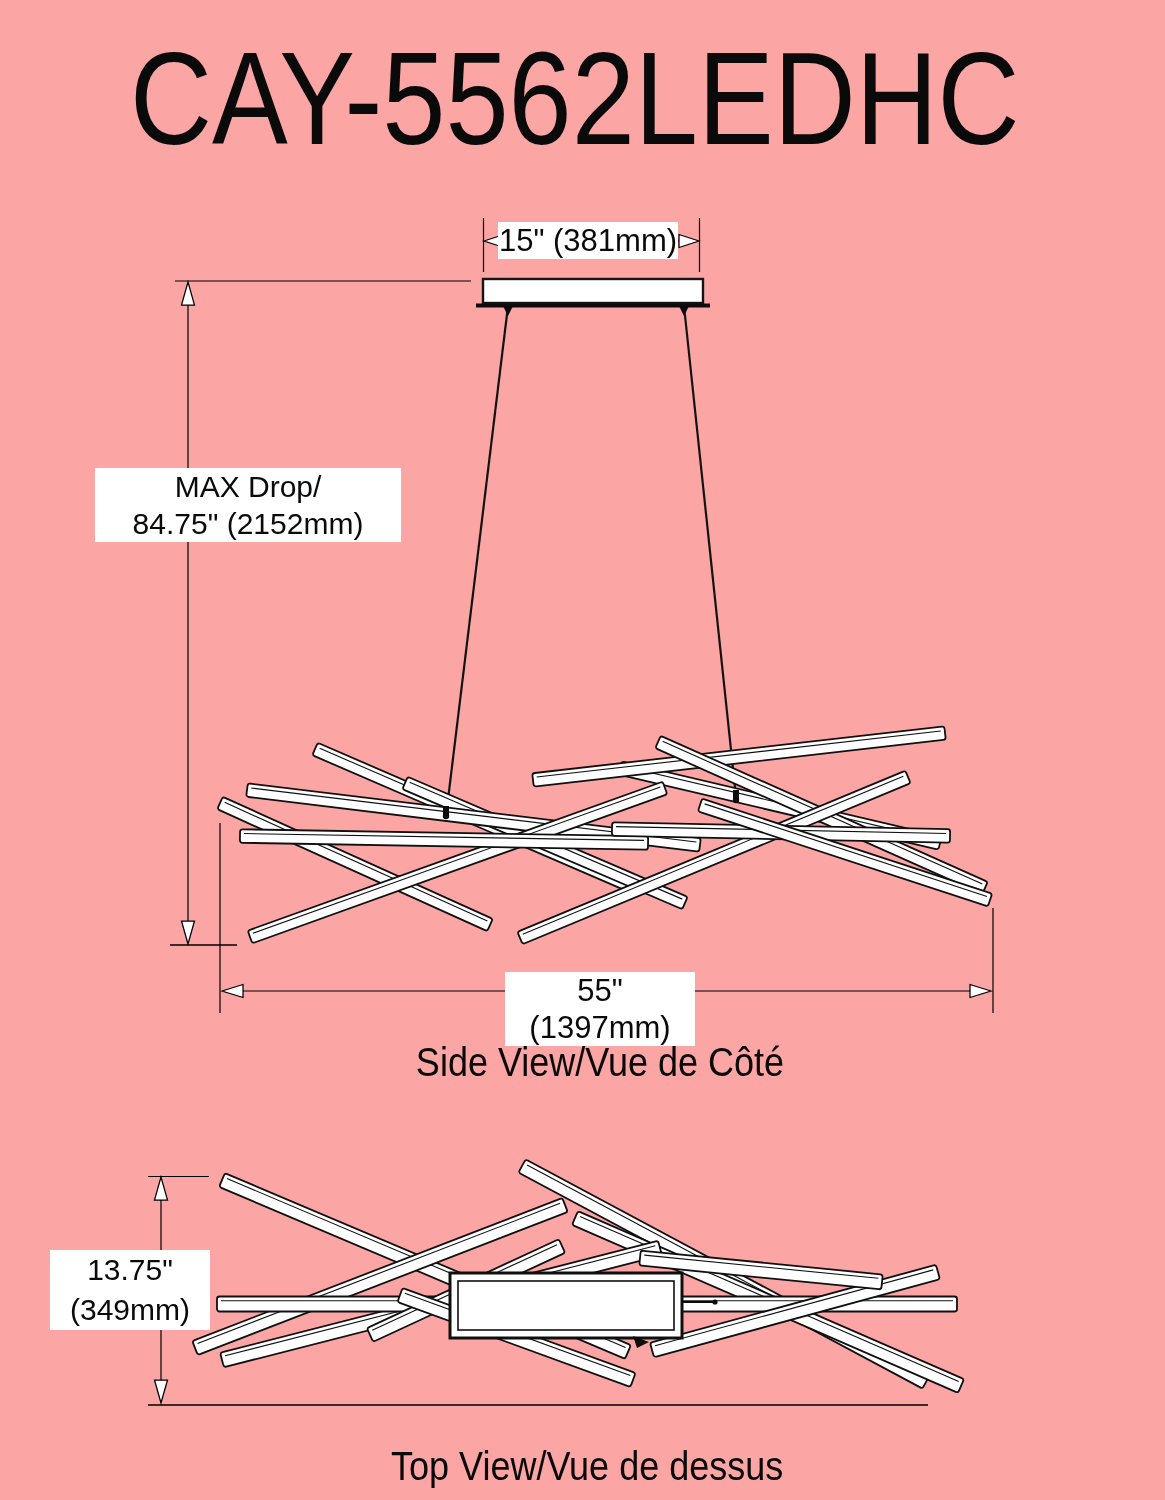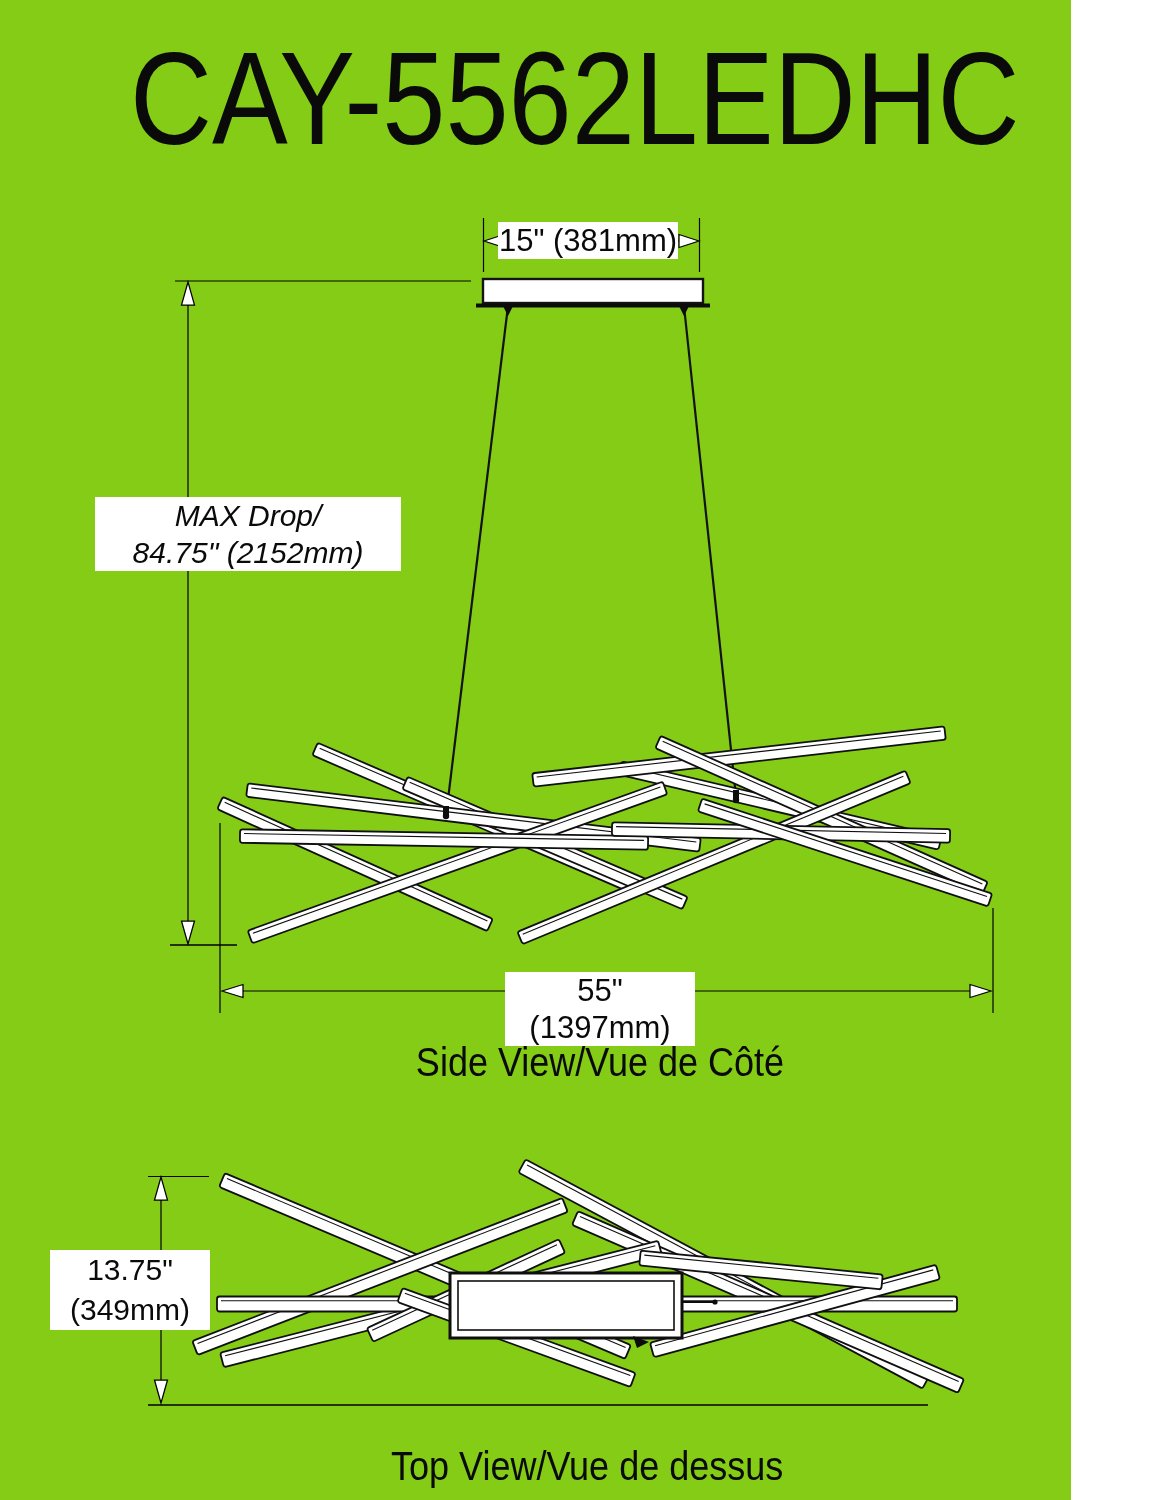--- a/index.html
+++ b/index.html
@@ -1,25 +1,25 @@
 <!DOCTYPE html>
 <html><head>
 <meta charset="utf-8">
 <style>
   html,body{margin:0;padding:0;background:#fff;}
-  .page{position:relative;width:1071px;height:1500px;background:#84cc16;overflow:hidden;
+  .page{position:relative;width:1165px;height:1500px;background:#fca5a5;overflow:hidden;
         font-family:"Liberation Sans", sans-serif;color:#000;}
   svg{position:absolute;left:0;top:0;z-index:1;}
   .txt{position:absolute;z-index:2;text-align:center;color:#0a0a0a;}
   .bgmask{background:#fff;}
   #title{left:62px;top:26px;width:970px;font-size:132px;line-height:1.1;
          transform:scaleX(0.86);transform-origin:center;white-space:nowrap;}
   .dimtxt{font-size:31px;line-height:37px;}
   #dim15{left:498px;top:222px;width:180px;}
-  #maxdrop{left:95px;top:497px;width:306px;font-size:30px;line-height:37px;font-style:italic;}
+  #maxdrop{left:95px;top:468px;width:306px;font-size:30px;line-height:37px;}
   #dim55{left:505px;top:972px;width:190px;}
   #depth{left:50px;top:1250px;width:160px;font-size:30px;line-height:40px;}
   .vlabel{font-size:40px;transform:scaleX(0.9);transform-origin:center;white-space:nowrap;}
   #sidelabel{left:390px;top:1040px;width:420px;}
   #toplabel{left:370px;top:1444px;width:420px;}
 </style>
 </head>
 <body>
 
 <div class="page">

